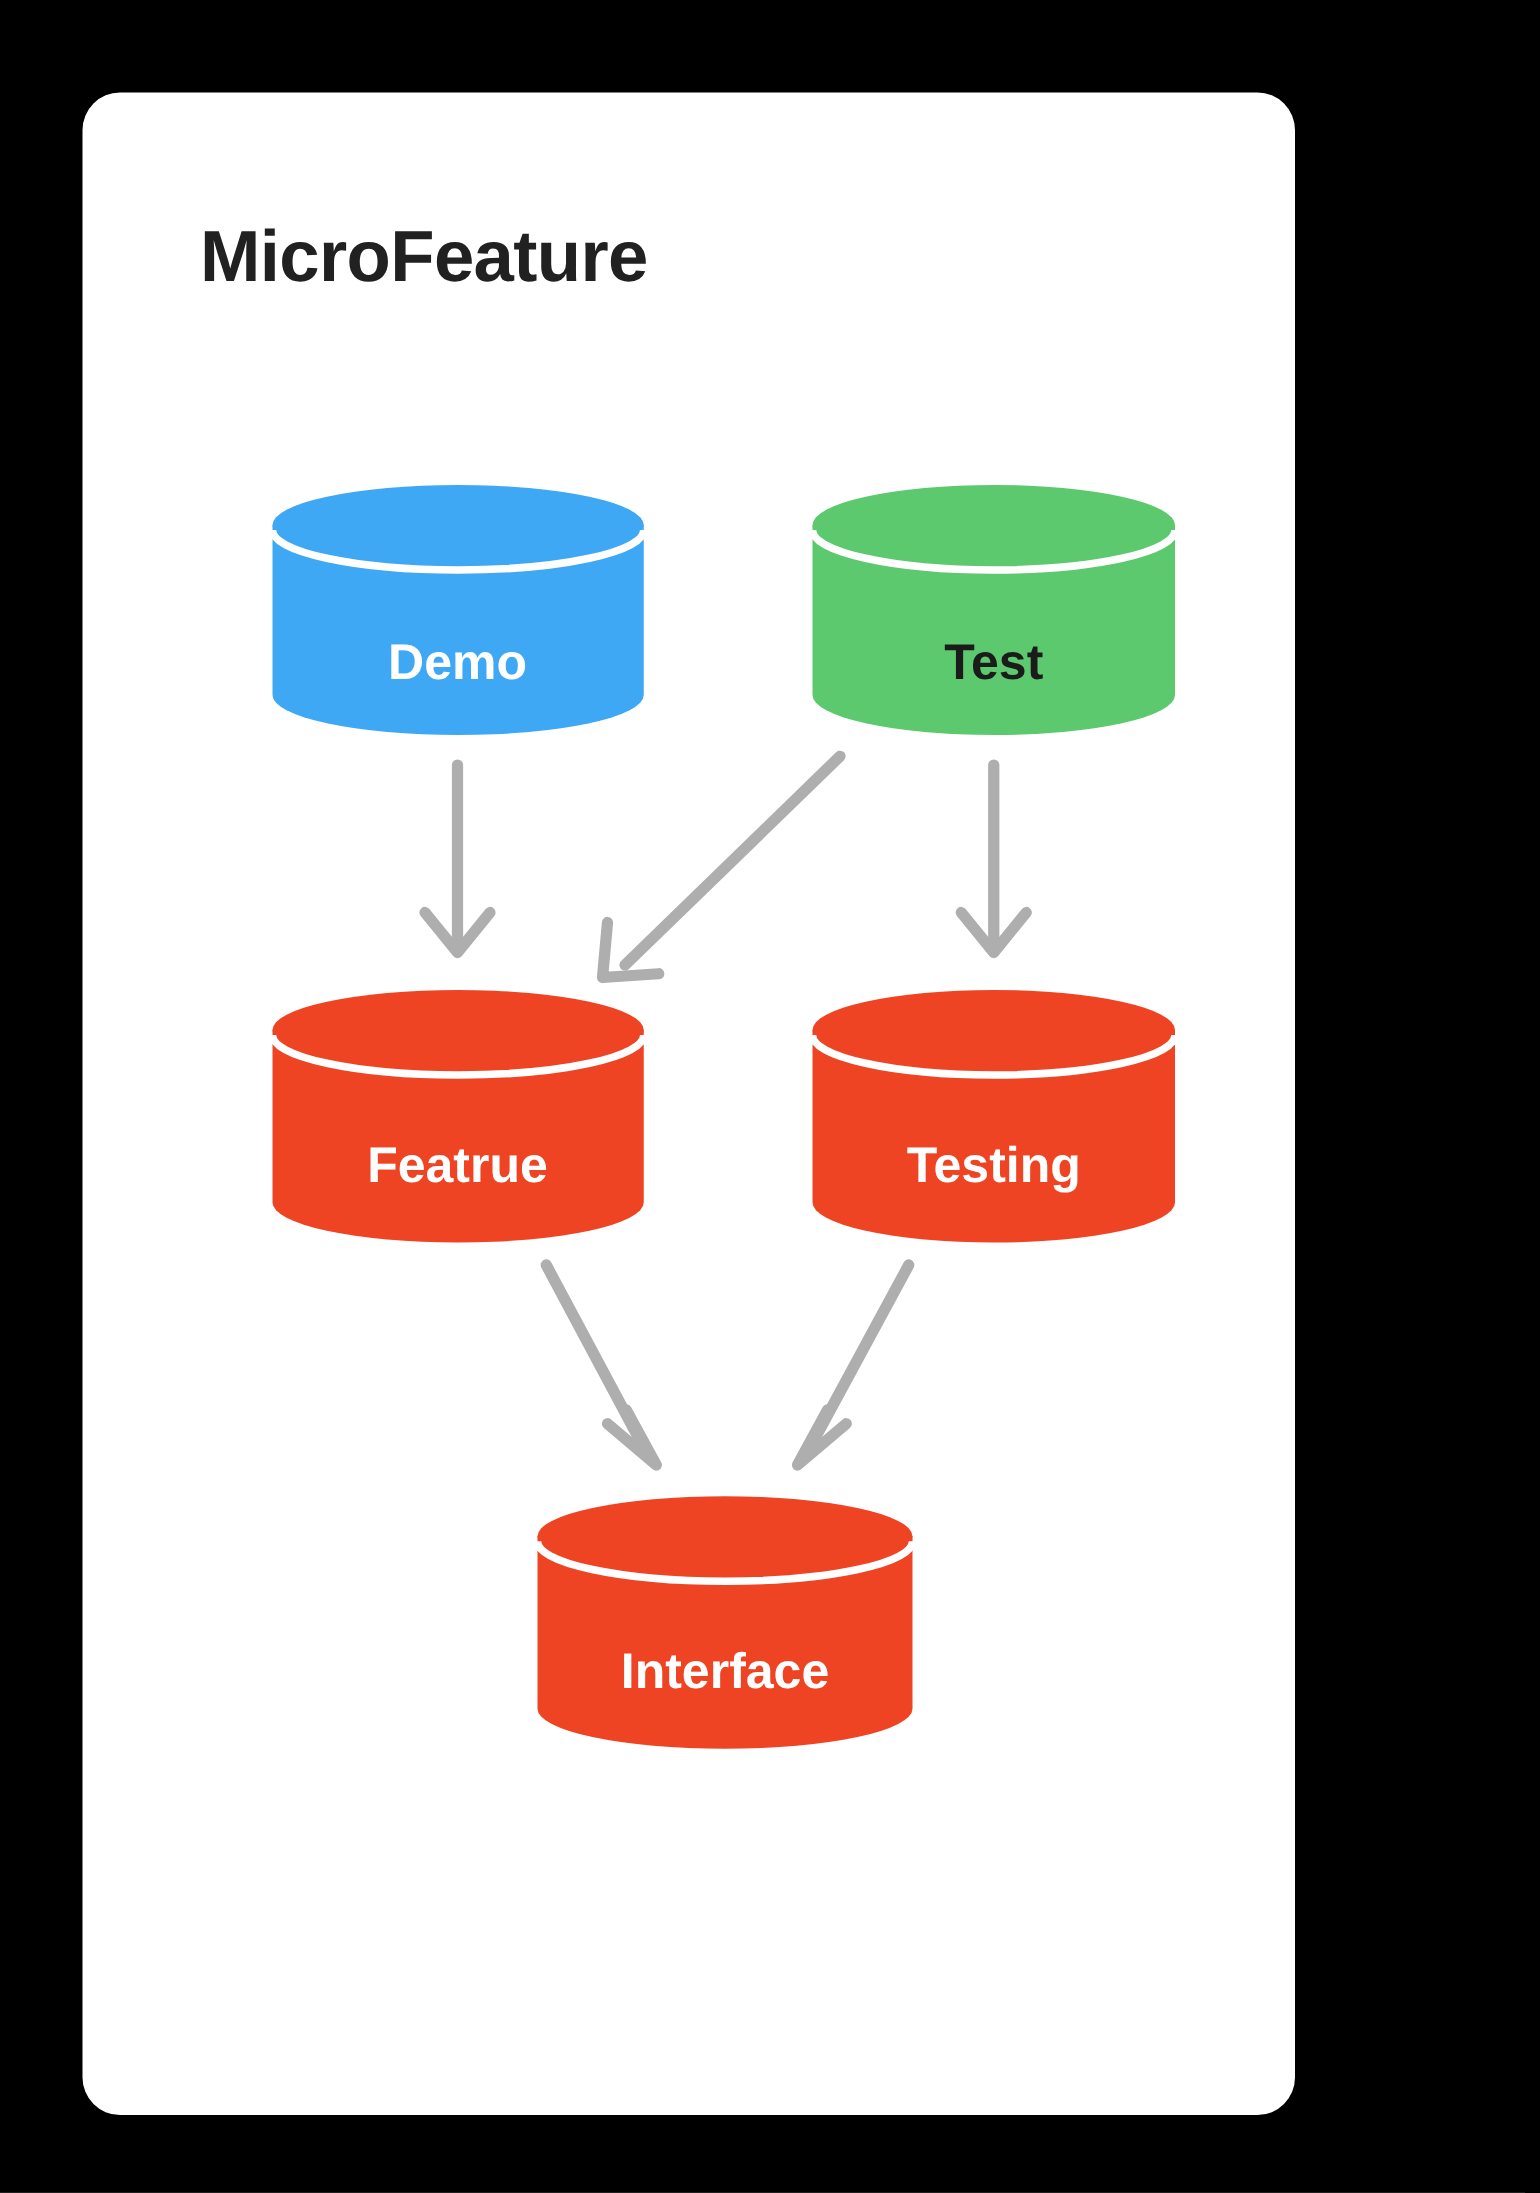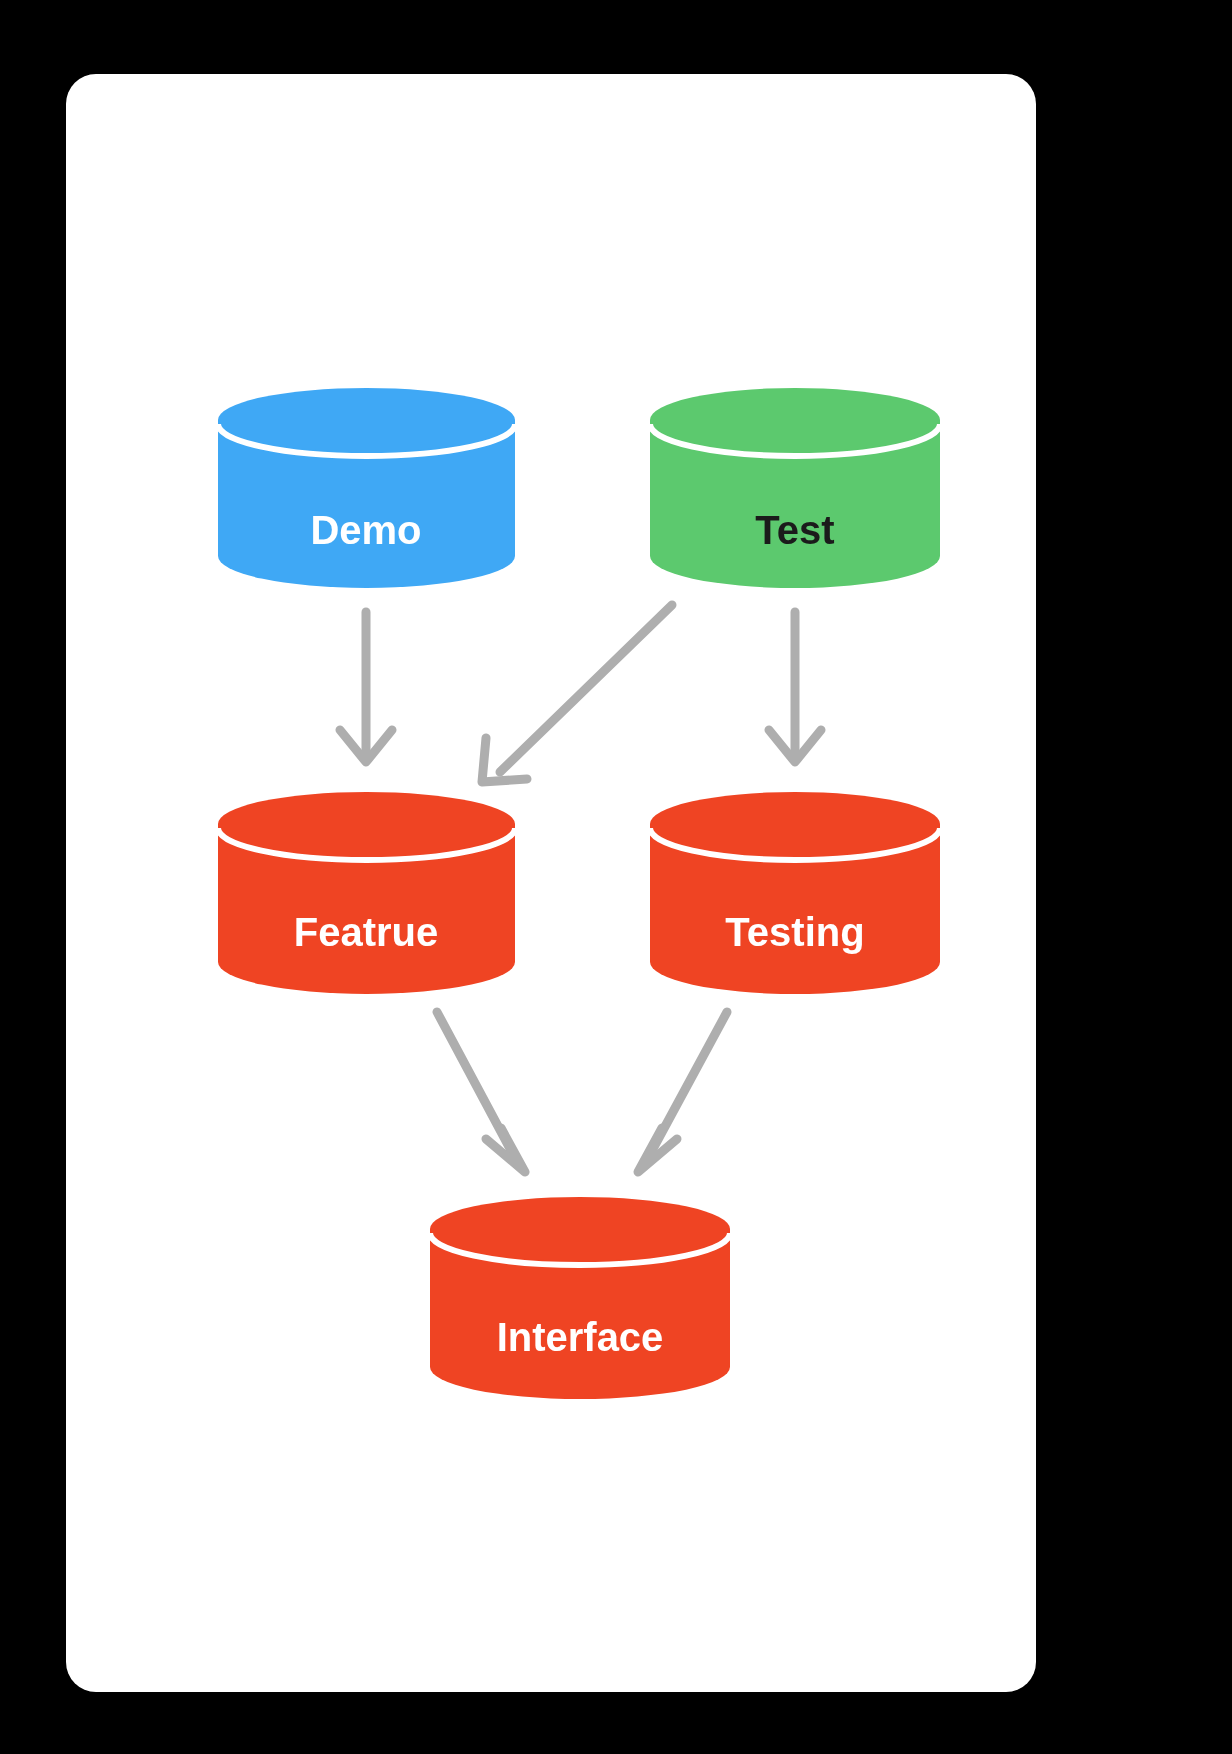--- a/index.html
+++ b/index.html
@@ -78,20 +78,21 @@
     fill: none;
   }
 </style>
 </head>
 <body>
 
 <div id="canvas">
 
   <div id="card"></div>
 
+  <div id="diagram-title">MicroFeature</div>
 
   <svg id="diagram-svg" viewBox="0 0 1232 1754">
 
     <g>
       <line class="edge-line" x1="366" y1="612" x2="366" y2="752"></line>
       <polyline class="edge-head" points="340,730 366,762 392,730"></polyline>
     </g>
 
     <g>
       <line class="edge-line" x1="672" y1="605" x2="500" y2="772"></line>

